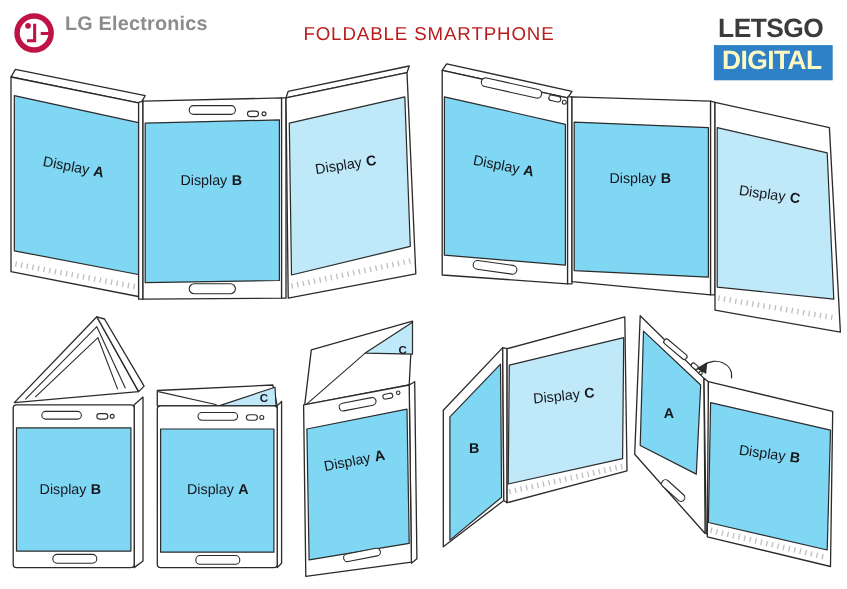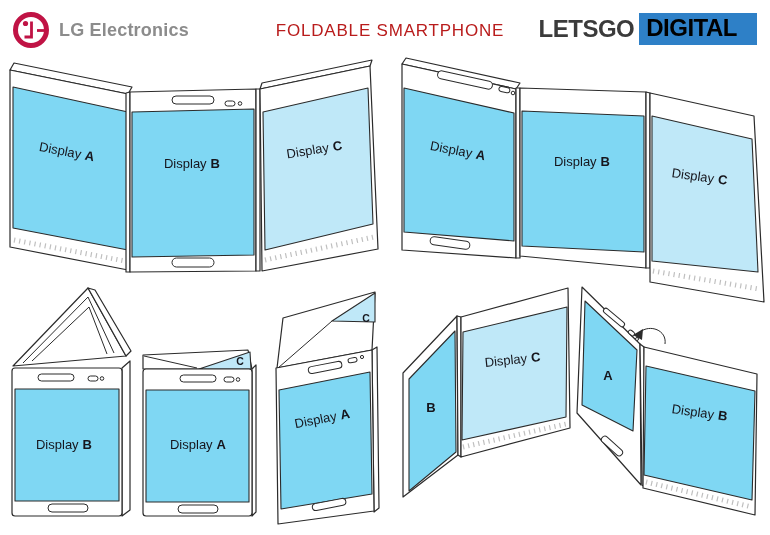--- a/index.html
+++ b/index.html
@@ -1,27 +1,27 @@
 <!DOCTYPE html>
 <html><head>
 <meta charset="utf-8">
 <style>
   html,body{margin:0;padding:0;background:#fff;}
   .canvas{position:relative;width:770px;height:535px;background:#fff;overflow:hidden;
           font-family:"Liberation Sans",sans-serif;}
   
   .hdr{position:absolute;left:0;top:0;width:770px;height:62px;}
-  .lg-wrap{position:absolute;left:12px;top:11px;display:flex;align-items:center;gap:9px;}
+  .lg-wrap{position:absolute;left:12px;top:11px;display:flex;gap:9px;}
   .lg-brand{font-size:18px;font-weight:bold;color:#8C8C8C;letter-spacing:.2px;}
   .title{position:absolute;left:390px;top:21px;transform:translateX(-50%);
          font-size:17px;color:#b91c1c;letter-spacing:.8px;white-space:nowrap;}
-  .letsgo{position:absolute;right:13px;top:13px;display:flex;align-items:center;}
+  .letsgo{position:absolute;right:13px;top:13px;display:flex;align-items:center;flex-direction:column;}
   .letsgo .w1{font-size:24px;font-weight:bold;color:#3B3B3B;letter-spacing:-.5px;margin-right:5px;}
-  .letsgo .w2{font-size:24px;font-weight:bold;color:#000000;background:#2E80C7;
-              padding:1px 20px 3px 7px;letter-spacing:-.5px;}
+  .letsgo .w2{font-size:24px;font-weight:bold;color:#fef9c3;background:#2E80C7;
+              padding:1px 10px 3px 7px;letter-spacing:-.5px;}
   
   svg.fig{position:absolute;left:0;top:0;}
   .ol{fill:#ffffff;stroke:#2B2B2B;stroke-width:1.2;stroke-linejoin:round;}
   .scr{stroke:#2B2B2B;stroke-width:1.1;stroke-linejoin:round;}
   .thin{fill:none;stroke:#2B2B2B;stroke-width:1;}
   .slot{fill:#ffffff;stroke:#2B2B2B;stroke-width:1;}
   .hatch{fill:none;stroke:#8a8a8a;stroke-width:5;stroke-dasharray:1.2 4;opacity:.55;}
   text.lbl{font-size:13px;fill:#16161d;}
   text.small{font-size:10.5px;}
   .bold{font-weight:bold;}

